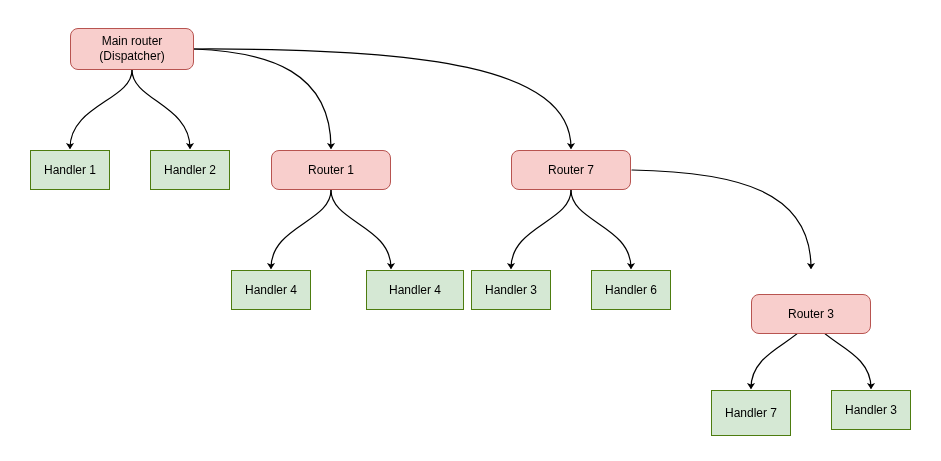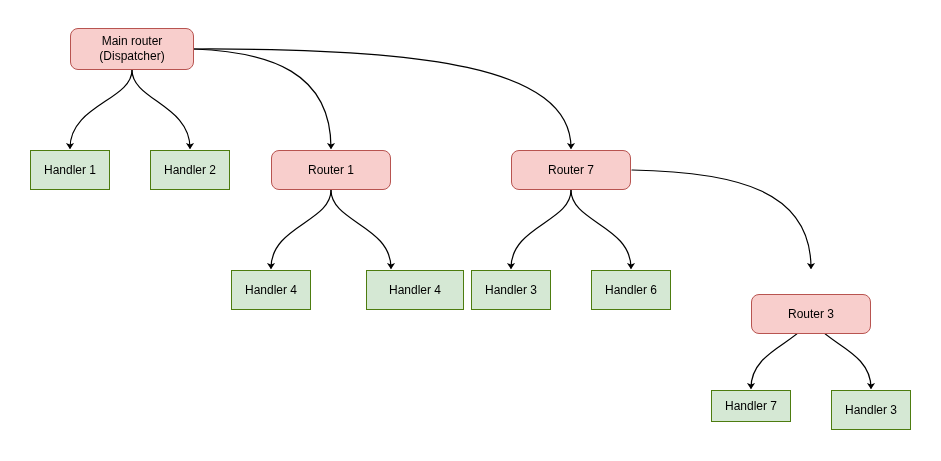--- a/index.html
+++ b/index.html
@@ -82,17 +82,17 @@
 (Dispatcher)</span></div>
       <div class="node handler" style="left: 30px; top: 150px; width: 80px; height: 40px;"><span class="node-label">Handler 1</span></div>
       <div class="node handler" style="left: 150px; top: 150px; width: 80px; height: 40px;"><span class="node-label">Handler 2</span></div>
       <div class="node router" style="left: 271px; top: 150px; width: 120px; height: 40px;"><span class="node-label">Router 1</span></div>
       <div class="node router" style="left: 511px; top: 150px; width: 120px; height: 40px;"><span class="node-label">Router 7</span></div>
       <div class="node handler" style="left: 231px; top: 270px; width: 80px; height: 40px;"><span class="node-label">Handler 4</span></div>
       <div class="node handler" style="left: 366px; top: 270px; width: 98px; height: 40px;"><span class="node-label">Handler 4</span></div>
       <div class="node handler" style="left: 471px; top: 270px; width: 80px; height: 40px;"><span class="node-label">Handler 3</span></div>
       <div class="node handler" style="left: 591px; top: 270px; width: 80px; height: 40px;"><span class="node-label">Handler 6</span></div>
       <div class="node router" style="left: 751px; top: 270px; width: 120px; height: 40px; margin-top: 24px;"><span class="node-label">Router 3</span></div>
-      <div class="node handler" style="left: 711px; top: 390px; width: 80px; height: 32px;"><span class="node-label">Handler 7</span></div>
+      <div class="node handler" style="left: 711px; top: 390px; width: 80px; height: 46px;"><span class="node-label">Handler 7</span></div>
       <div class="node handler" style="left: 831px; top: 390px; width: 80px; height: 40px;"><span class="node-label">Handler 3</span></div>
     </div>
 
 </div>
 
 </body></html>

